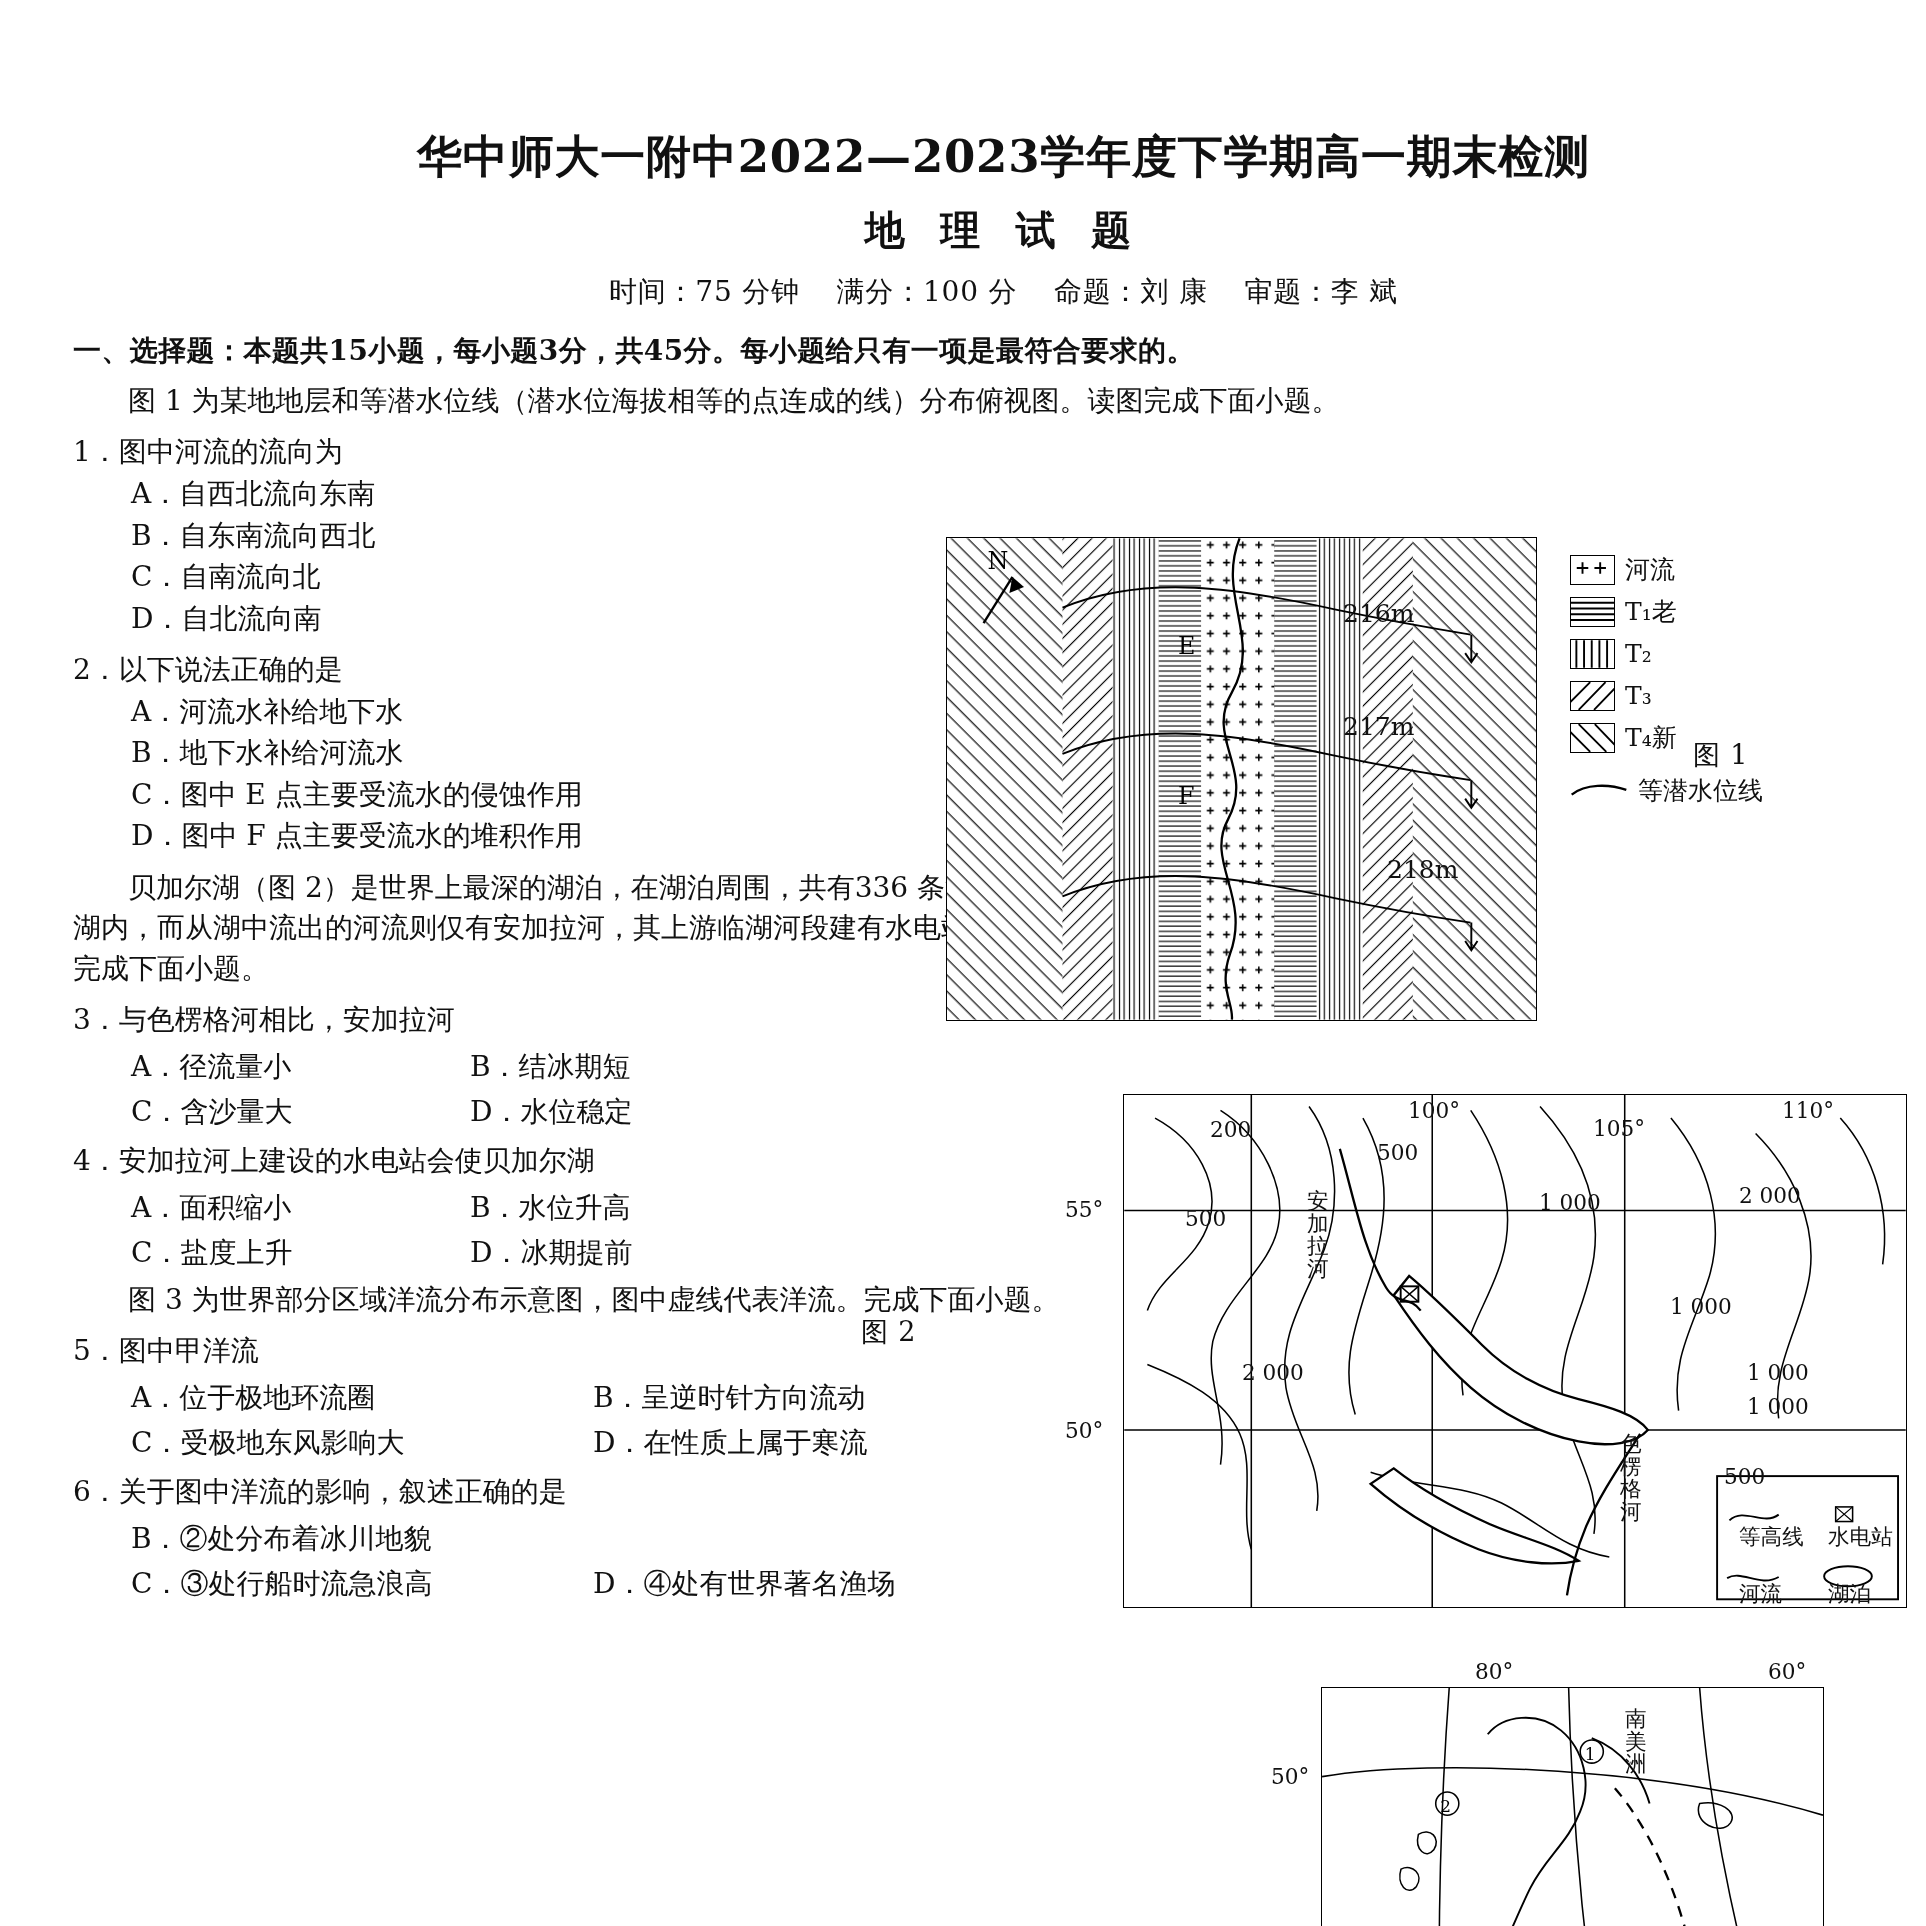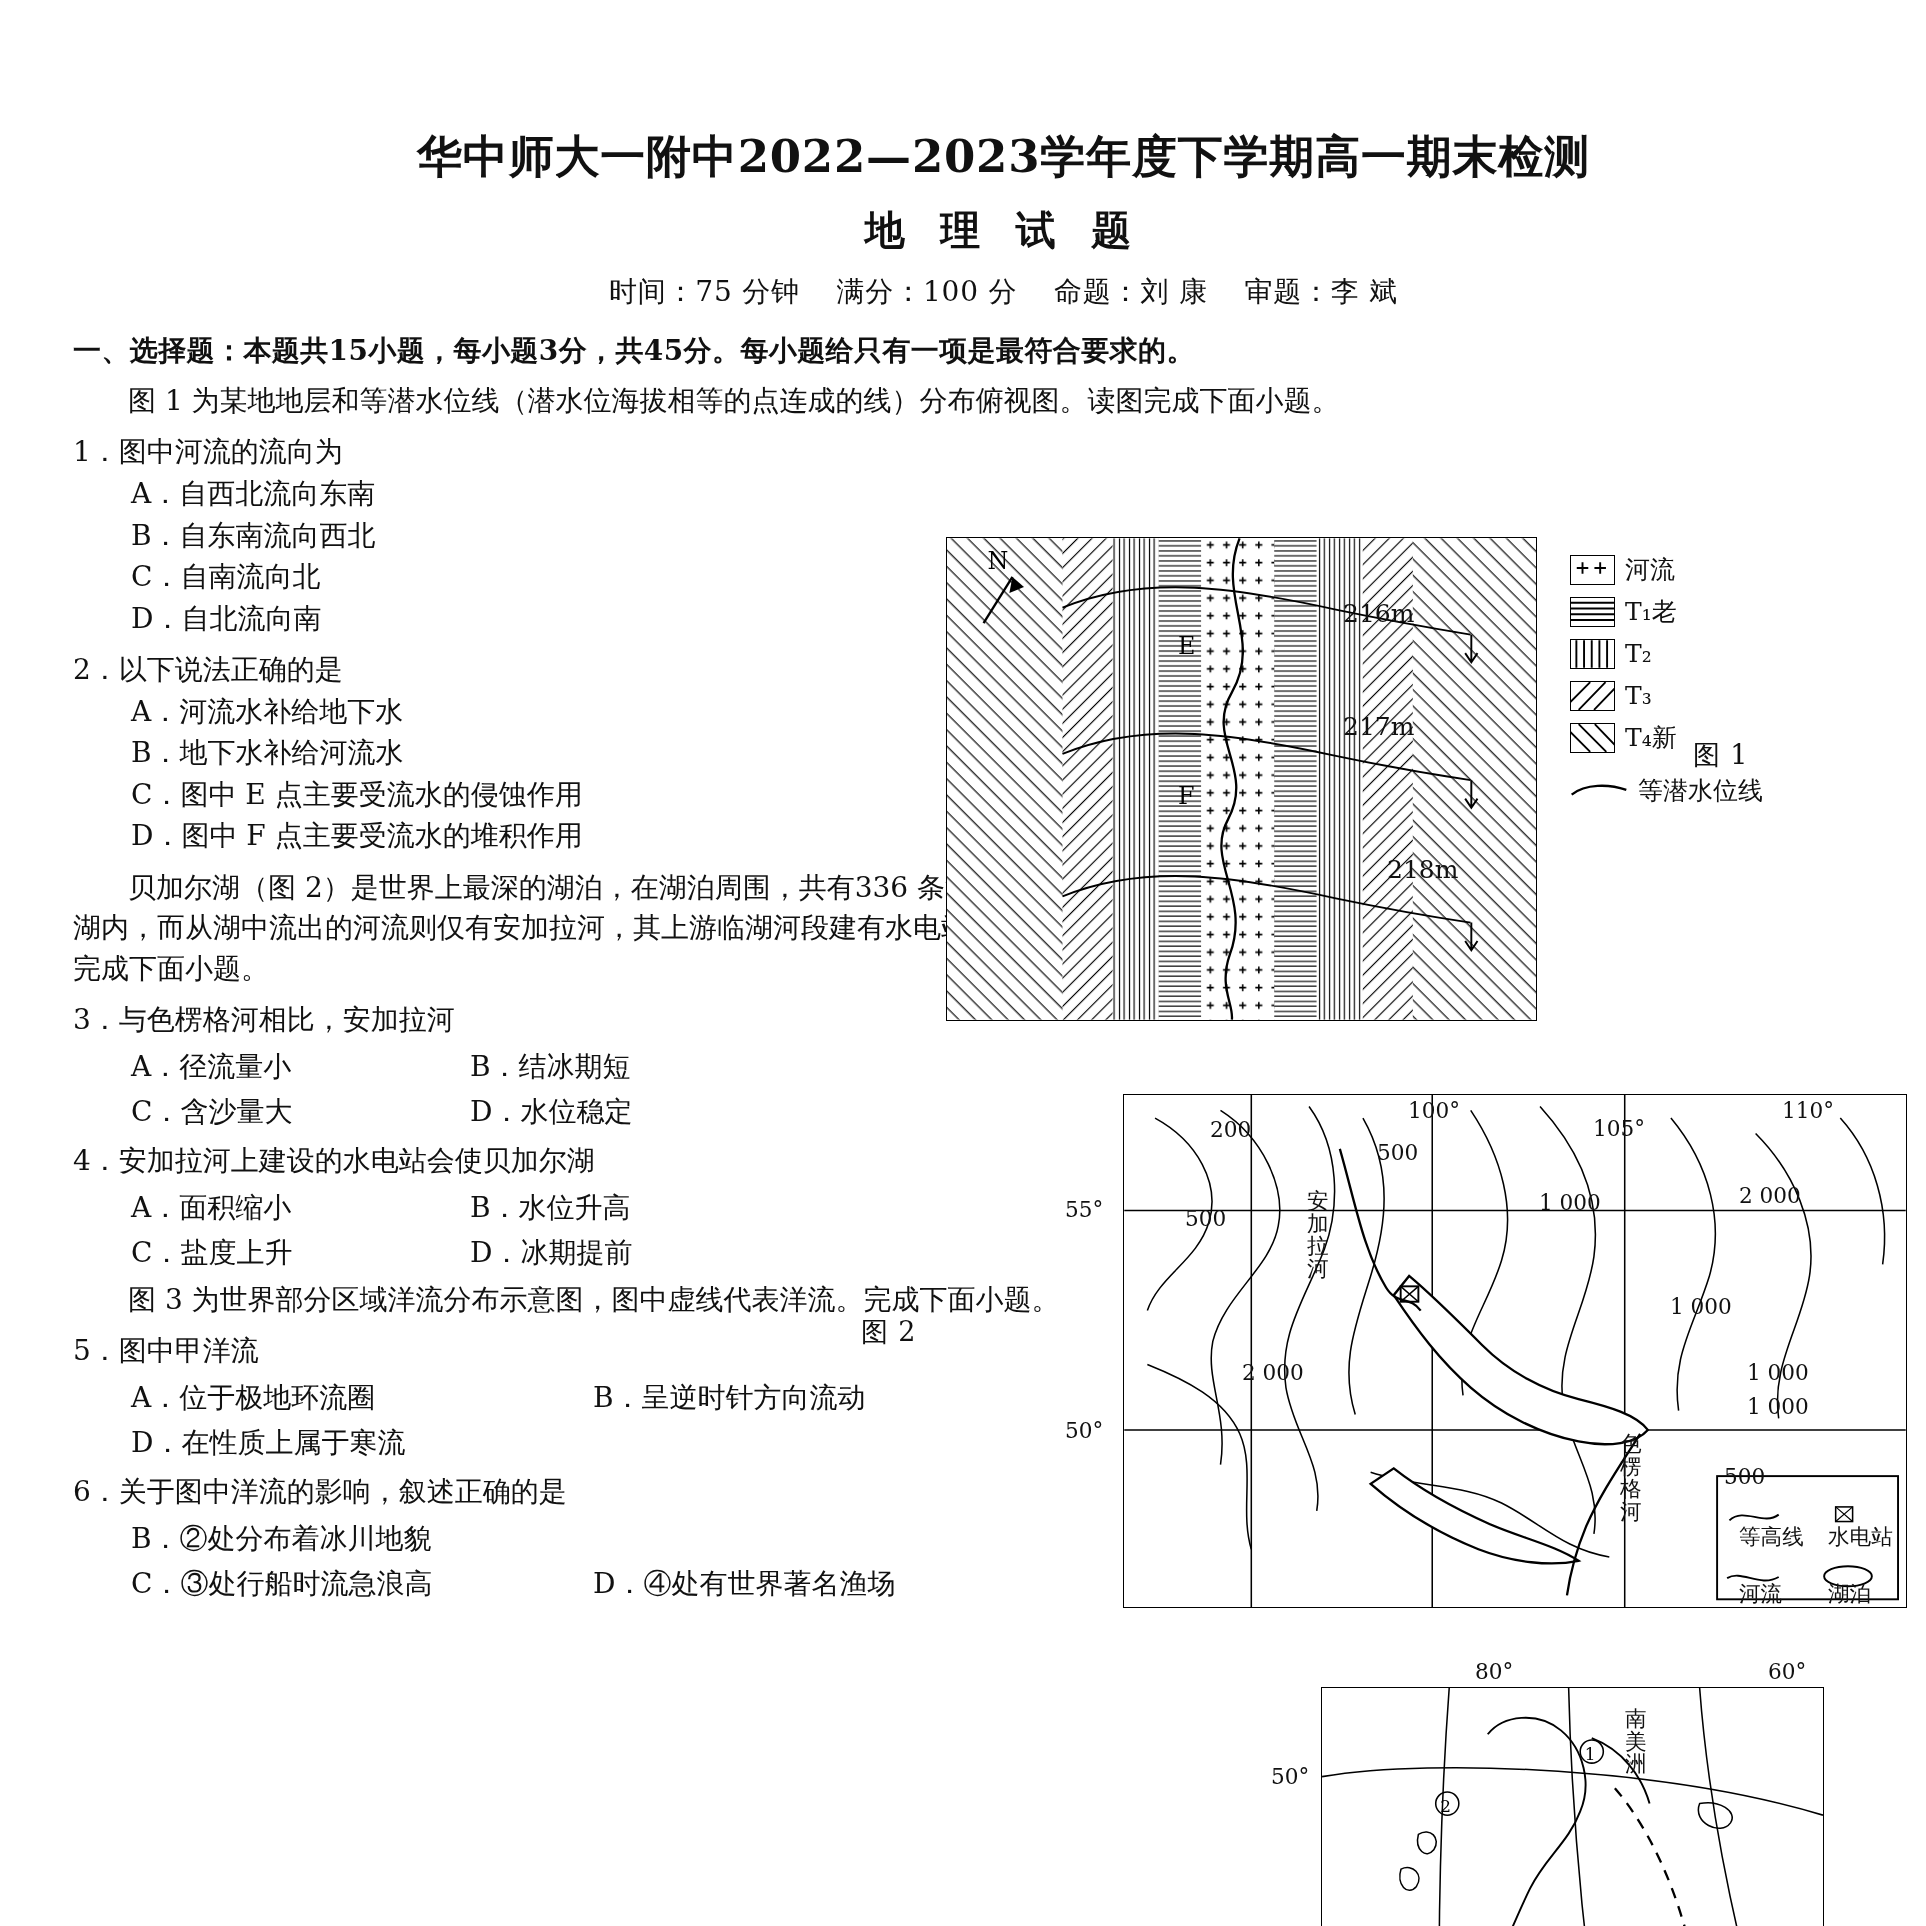--- a/index.html
+++ b/index.html
@@ -237,20 +237,21 @@
 
     <div style="width:1213px;">
       <div class="q">
         <span class="q-num">5．</span><span>图中甲洋流</span>
       </div>
       <div class="opt-2col">
         <div class="c1" style="width:462px;">A．位于极地环流圈</div>
         <div class="c2">B．呈逆时针方向流动</div>
       </div>
       <div class="opt-2col">
+        <div class="c1" style="width:462px;">C．受极地东风影响大</div>
         <div class="c2">D．在性质上属于寒流</div>
       </div>
 
       <div class="q">
         <span class="q-num">6．</span><span>关于图中洋流的影响，叙述正确的是</span>
       </div>
       <div class="opt-2col">
         <div class="c2">B．②处分布着冰川地貌</div>
       </div>
       <div class="opt-2col">

